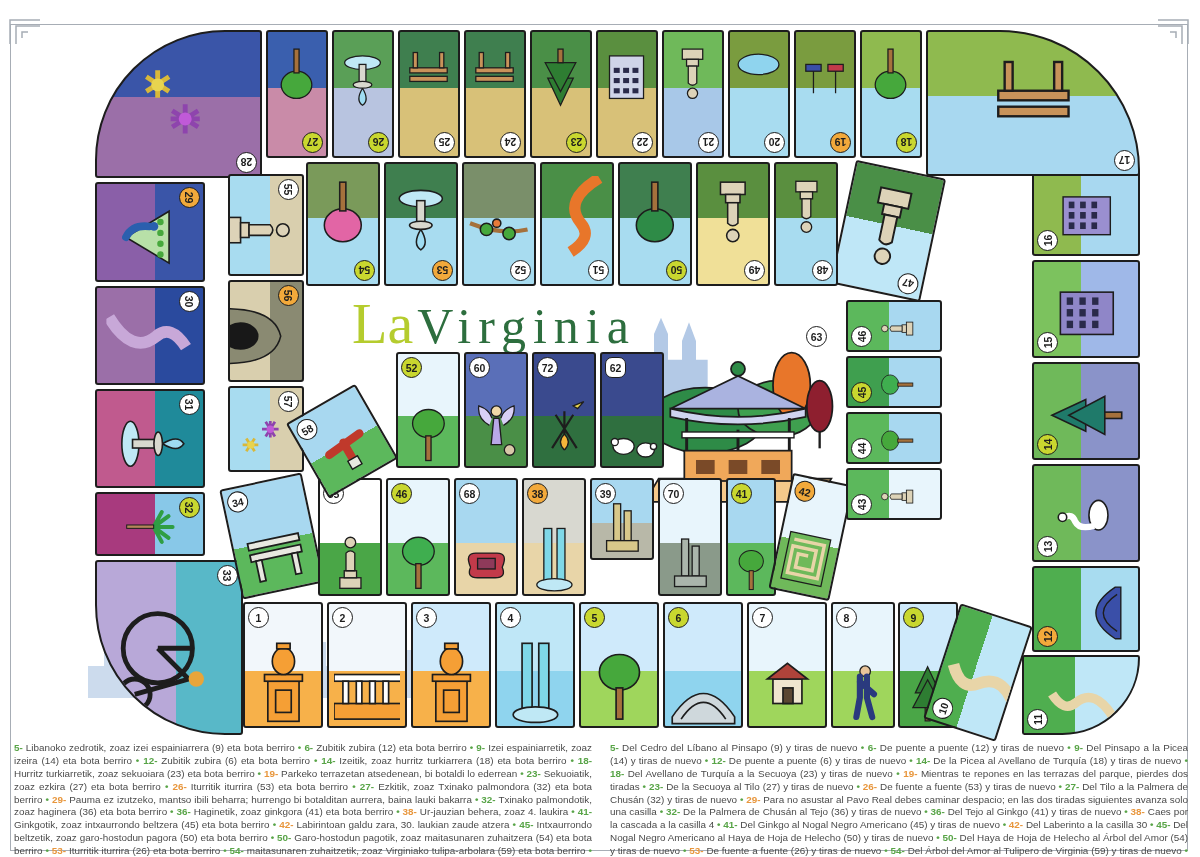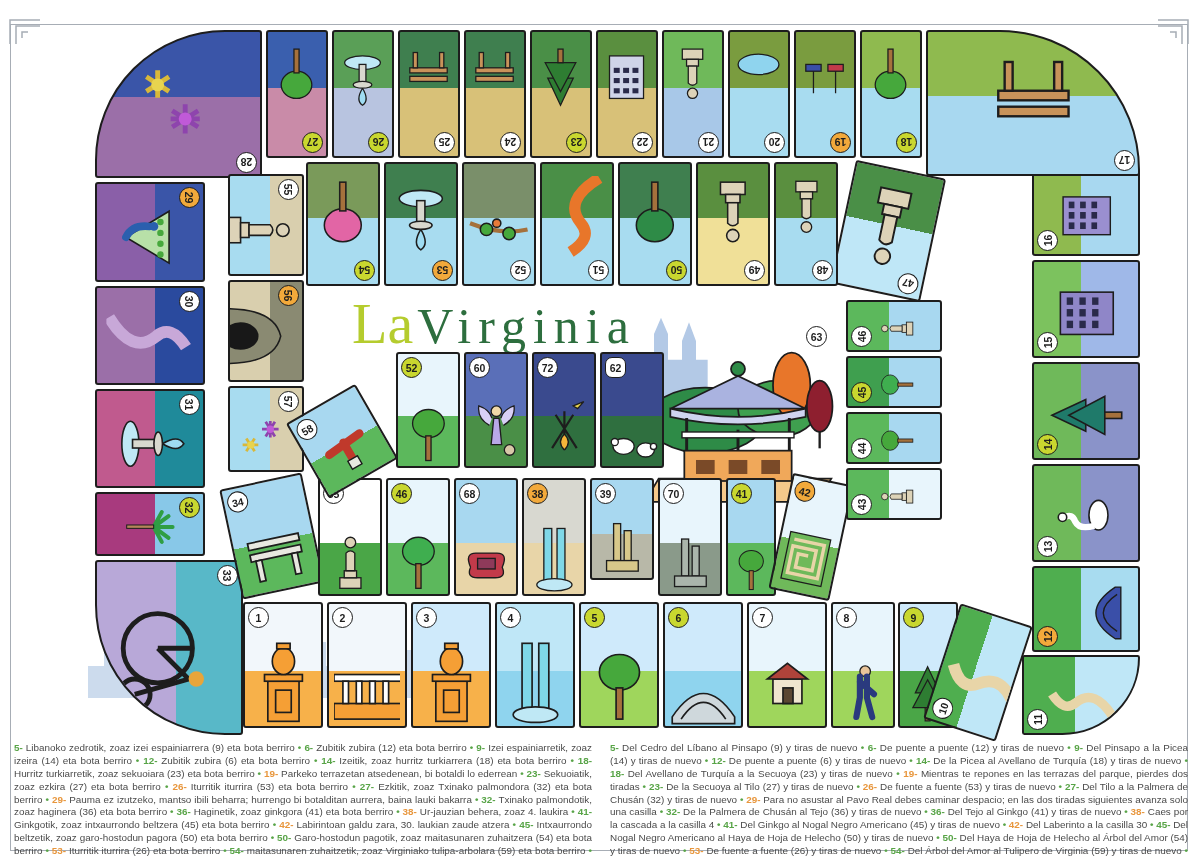--- a/index.html
+++ b/index.html
@@ -461,21 +461,21 @@
       <div class="cell" style="left: 522px; top: 478px; width: 64px; height: 118px; background: linear-gradient(rgb(216, 216, 208) 0px, rgb(216, 216, 208) 55%, rgb(232, 213, 168) 55%);">
         <div class="art">
           <svg viewBox="0 0 60 80" preserveAspectRatio="xMidYMax meet" style="transform:rotate(0deg)">
             <rect x="18" y="6" width="9" height="60" fill="#7fd8e8" stroke="#1d1d1d" stroke-width="1.5"></rect>
             <rect x="33" y="6" width="9" height="60" fill="#7fd8e8" stroke="#1d1d1d" stroke-width="1.5"></rect>
             <ellipse cx="30" cy="70" rx="20" ry="7" fill="#bfe8f5" stroke="#1d1d1d" stroke-width="1.5"></ellipse>
           </svg>
         </div>
         <span class="badge p0" style="background: rgb(242, 169, 59); transform: rotate(0deg);">38</span>
       </div>
-      <div class="cell" style="left: 590px; top: 478px; width: 64px; height: 102px; background: linear-gradient(rgb(168, 216, 240) 0px, rgb(168, 216, 240) 55%, rgb(184, 184, 168) 55%);">
+      <div class="cell" style="left: 590px; top: 478px; width: 64px; height: 82px; background: linear-gradient(rgb(168, 216, 240) 0px, rgb(168, 216, 240) 55%, rgb(184, 184, 168) 55%);">
         <div class="art">
           <svg viewBox="0 0 60 80" preserveAspectRatio="xMidYMax meet" style="transform:rotate(0deg)">
             <rect x="20" y="18" width="8" height="42" fill="#d8c88a" stroke="#1d1d1d" stroke-width="1.5"></rect>
             <rect x="32" y="26" width="8" height="34" fill="#d8c88a" stroke="#1d1d1d" stroke-width="1.5"></rect>
             <rect x="12" y="60" width="36" height="12" fill="#d8c88a" stroke="#1d1d1d" stroke-width="1.5"></rect>
           </svg>
         </div>
         <span class="badge p0" style="background: rgb(255, 255, 255); transform: rotate(0deg);">39</span>
       </div>
       <div class="cell" style="left: 658px; top: 478px; width: 64px; height: 118px; background: linear-gradient(rgb(232, 245, 252) 0px, rgb(232, 245, 252) 55%, rgb(138, 154, 138) 55%);">

